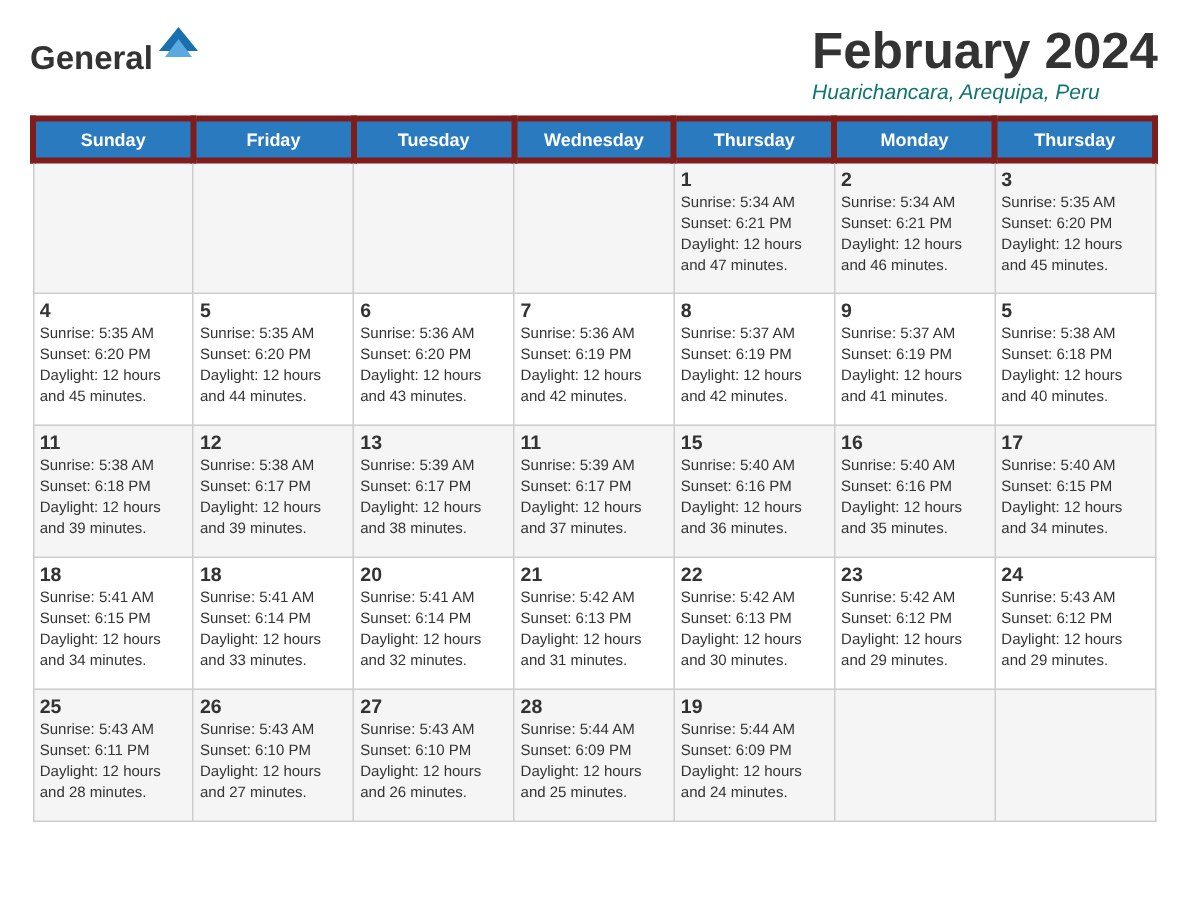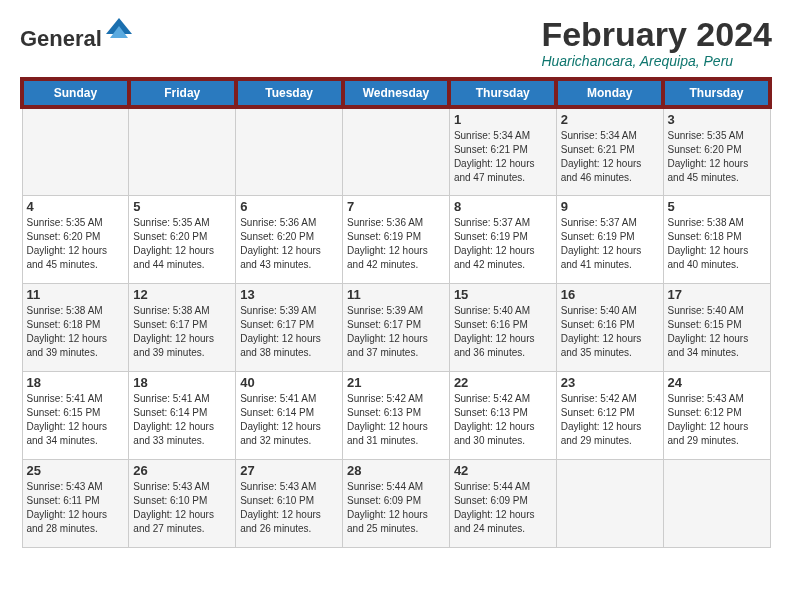--- a/index.html
+++ b/index.html
@@ -271,21 +271,21 @@
 and 34 minutes.</div>
           </td>
           <td>
             <span class="day-number">18</span>
             <div class="cell-text" style="white-space: pre-line;">Sunrise: 5:41 AM
 Sunset: 6:14 PM
 Daylight: 12 hours
 and 33 minutes.</div>
           </td>
           <td>
-            <span class="day-number">40</span>
+            <span class="day-number">20</span>
             <div class="cell-text" style="white-space: pre-line;">Sunrise: 5:41 AM
 Sunset: 6:14 PM
 Daylight: 12 hours
 and 32 minutes.</div>
           </td>
           <td>
             <span class="day-number">21</span>
             <div class="cell-text" style="white-space: pre-line;">Sunrise: 5:42 AM
 Sunset: 6:13 PM
 Daylight: 12 hours
@@ -336,21 +336,21 @@
 and 26 minutes.</div>
           </td>
           <td>
             <span class="day-number">28</span>
             <div class="cell-text" style="white-space: pre-line;">Sunrise: 5:44 AM
 Sunset: 6:09 PM
 Daylight: 12 hours
 and 25 minutes.</div>
           </td>
           <td>
-            <span class="day-number">42</span>
+            <span class="day-number">19</span>
             <div class="cell-text" style="white-space: pre-line;">Sunrise: 5:44 AM
 Sunset: 6:09 PM
 Daylight: 12 hours
 and 24 minutes.</div>
           </td>
           <td class="empty-cell"></td>
           <td class="empty-cell"></td>
         </tr>
       </tbody>
   </table>

